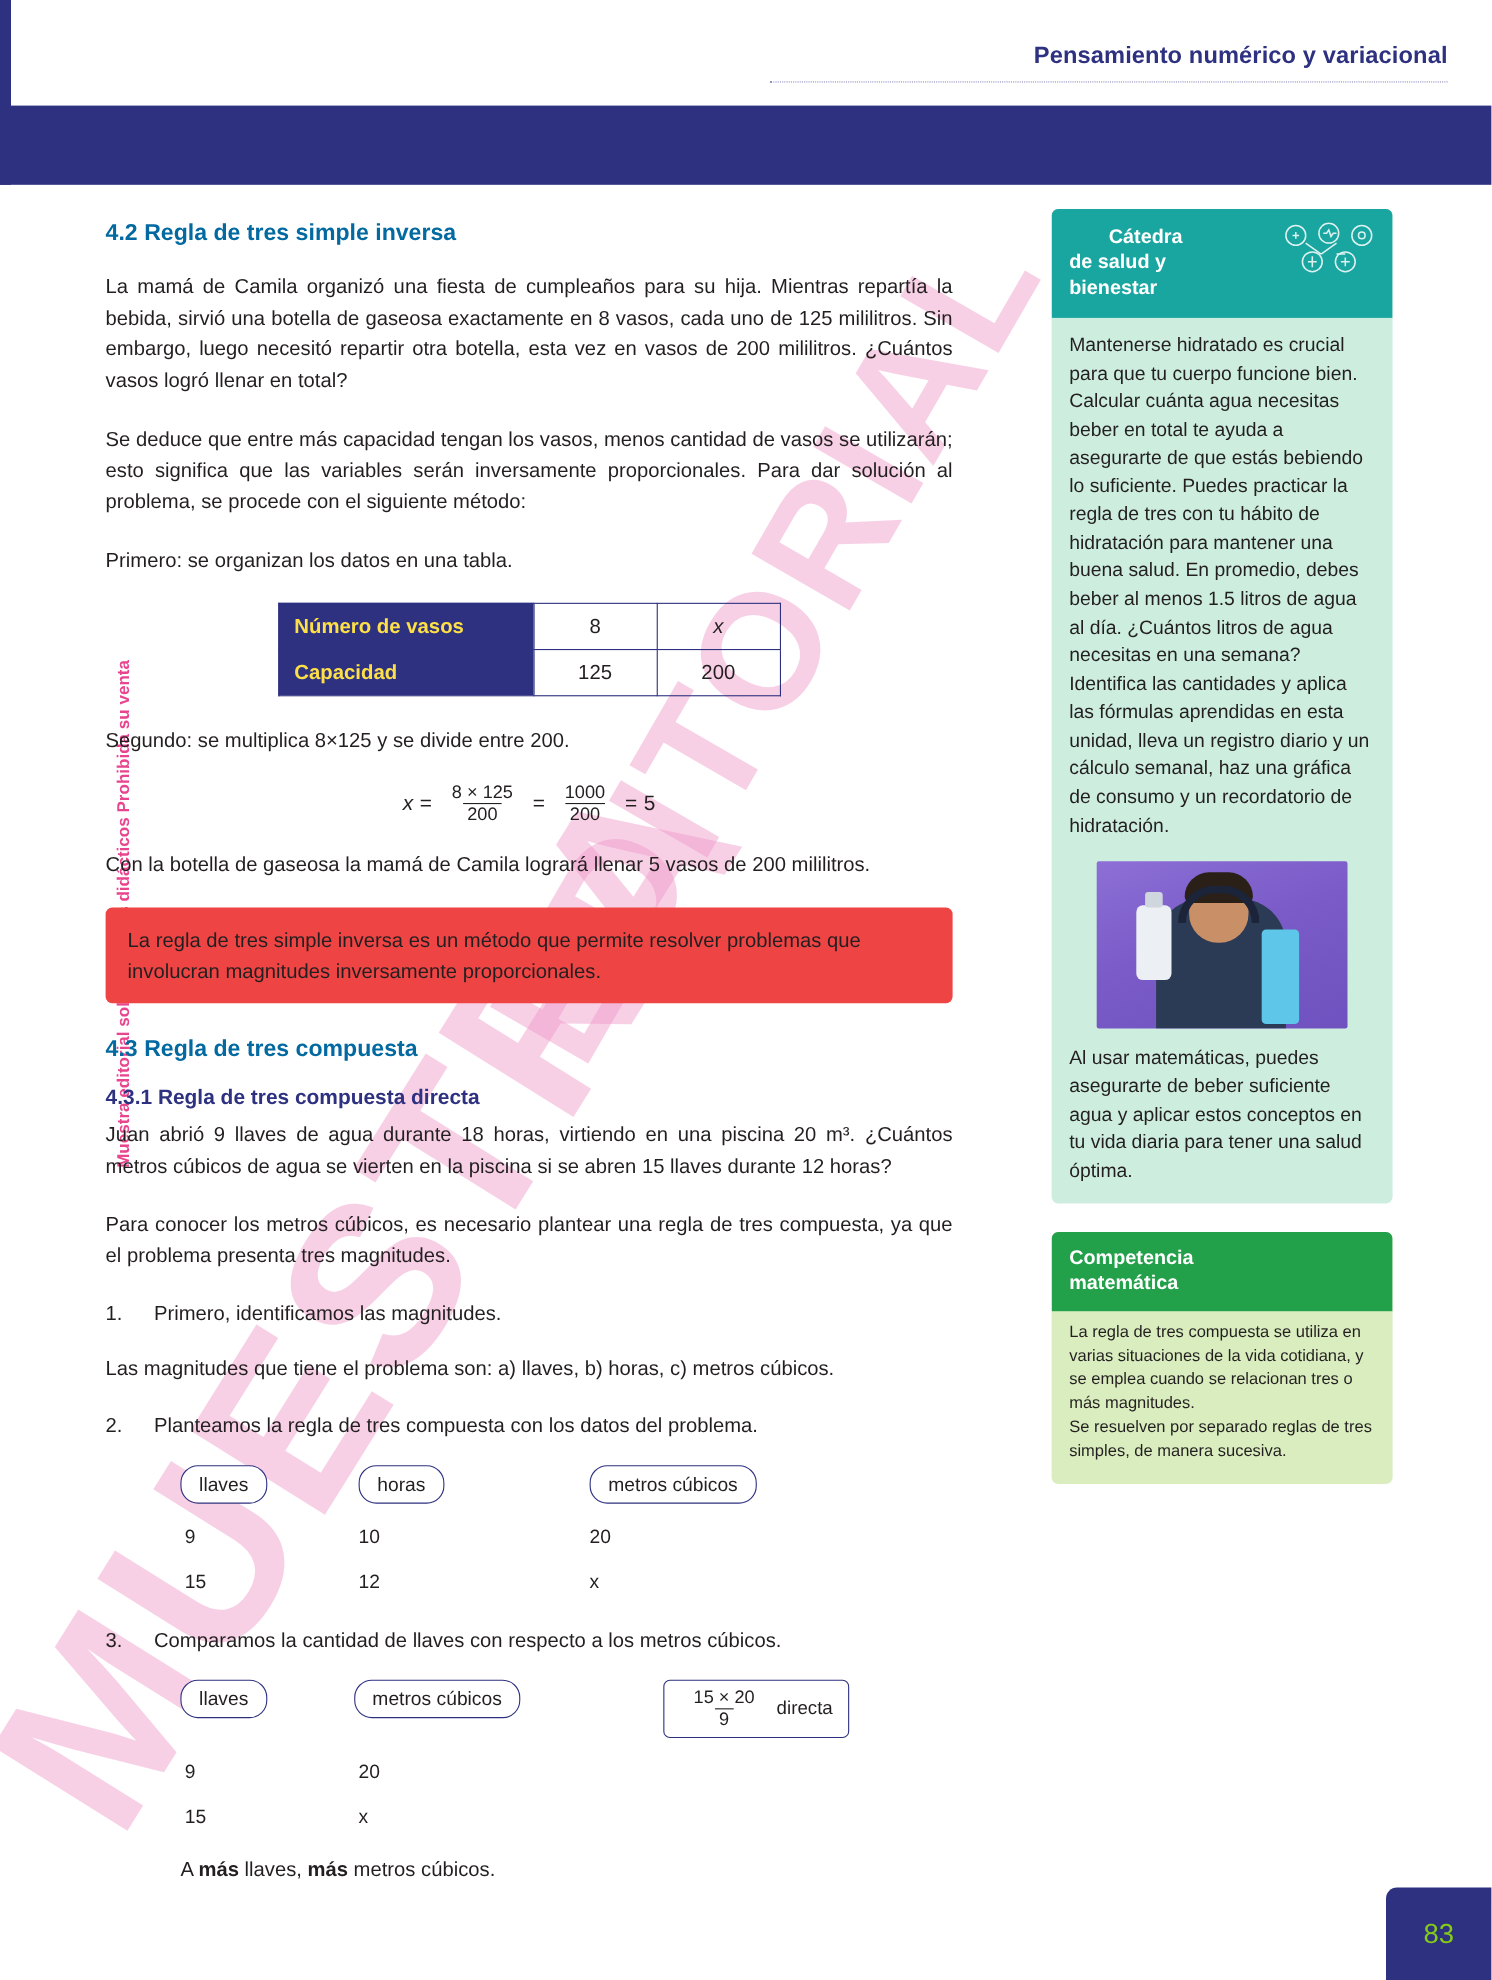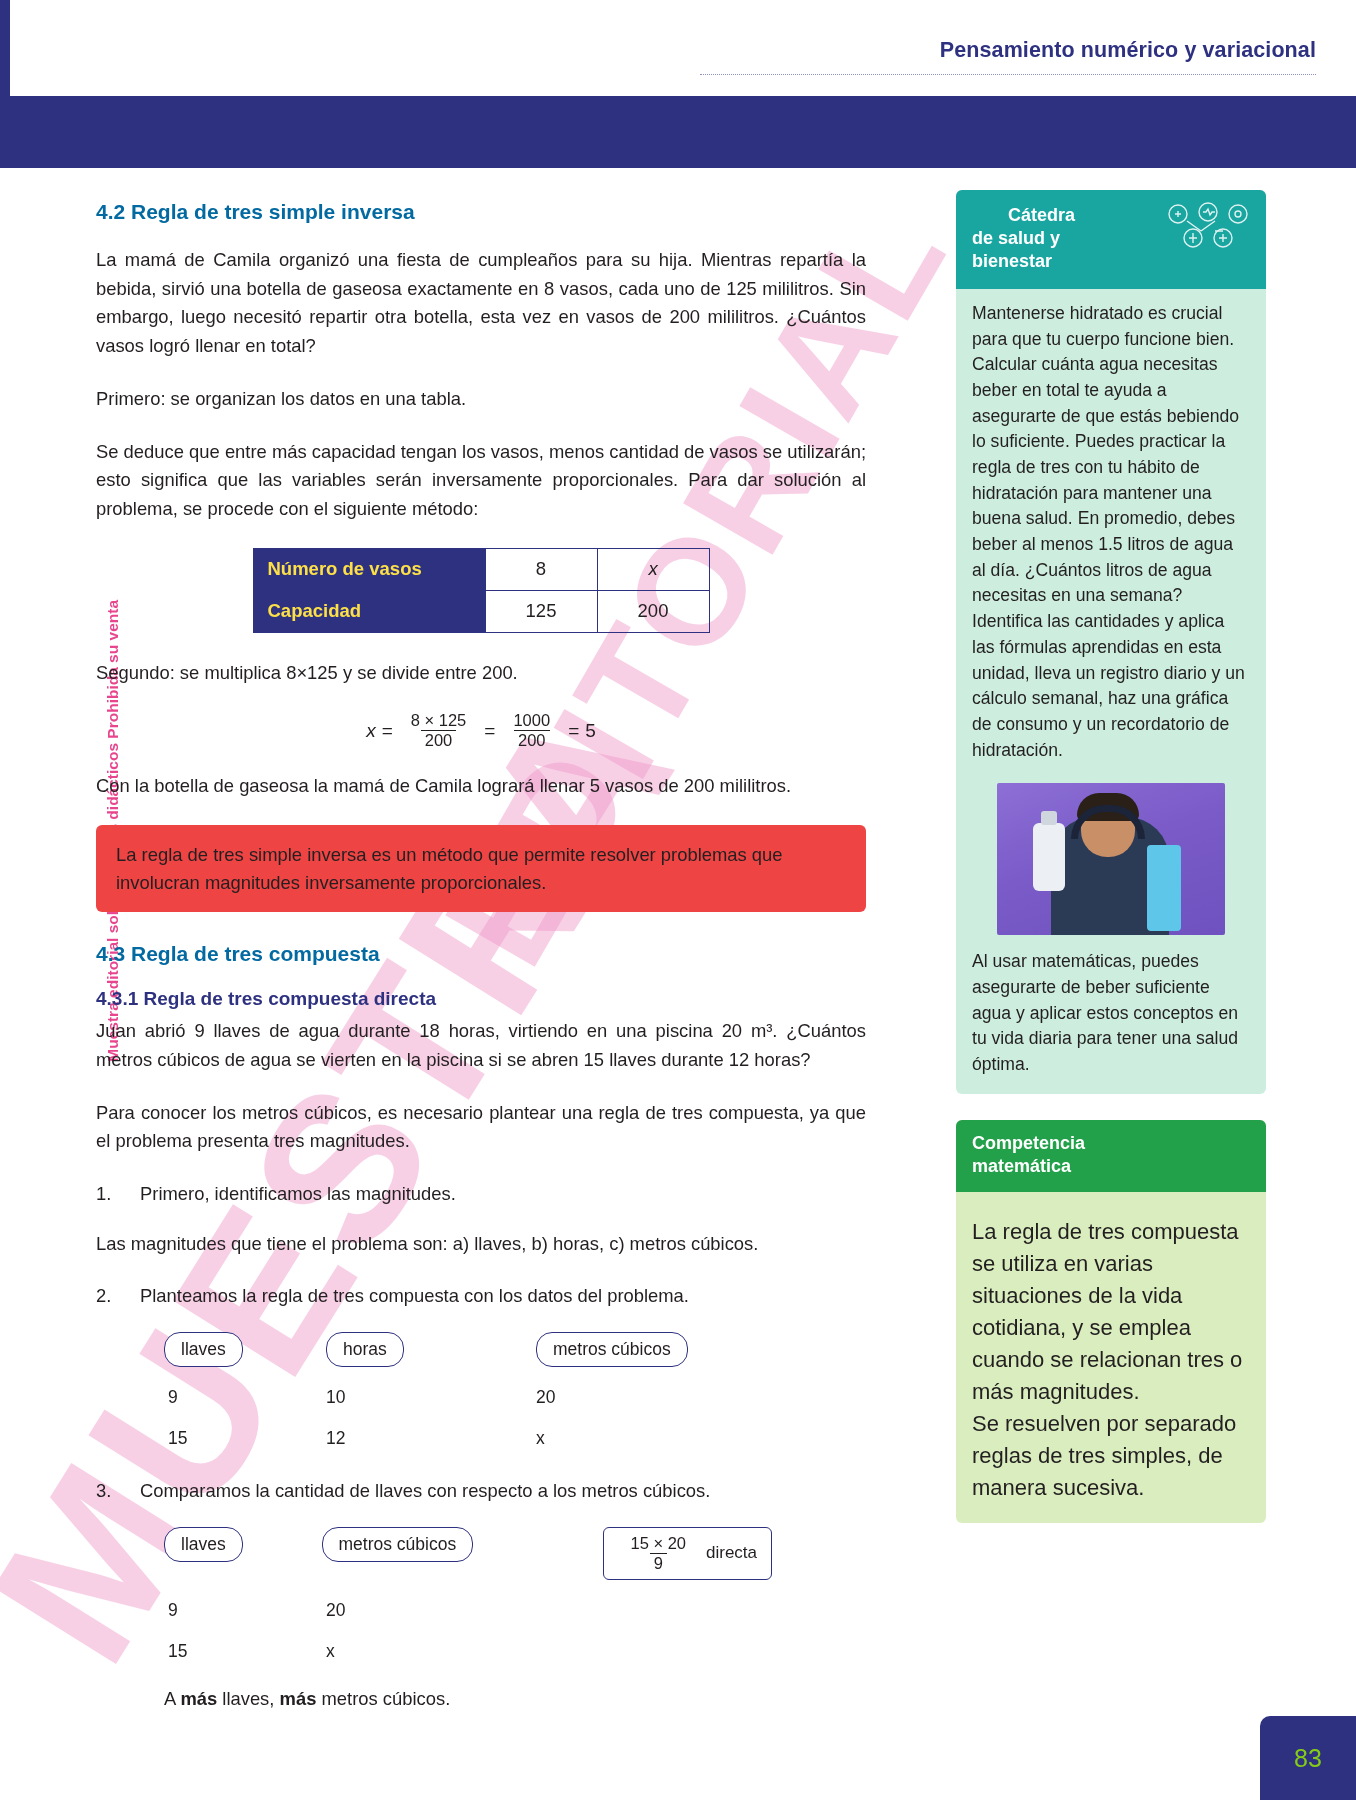--- a/index.html
+++ b/index.html
@@ -182,21 +182,21 @@
   .card-teal .cap {
     padding:4px 16px 16px 16px; font-size:17.6px; line-height:1.46;
   }
 
   .card-green { border-radius:6px; overflow:hidden; background:#d9edbe; }
   .card-green .hd {
     background:#22a04a; color:#fff; font-weight:bold; font-size:18px;
     line-height:1.28; padding:12px 16px 14px 16px;
   }
   .card-green .bd {
-    padding:24px 16px 18px 16px; font-size:22px; line-height:1.46;
+    padding:8px 16px 18px 16px; font-size:15px; line-height:1.46;
   }
 
   
   .pagenum {
     position:absolute; right:0; bottom:0; width:96px; height:84px;
     background:#2e3180; color:#84cc16; border-radius:10px 0 0 0;
     font-size:25px; display:flex; align-items:center; justify-content:center;
   }
 
   
@@ -238,22 +238,22 @@
   <div class="vtext">Muestra editorial solo para fines didácticos  Prohibida su venta</div>
 
   <div class="wm wm1">MUESTRA</div>
   <div class="wm wm2">EDITORIAL</div>
 
   <div class="main">
 
     <h2 class="section-title">4.2 Regla de tres simple inversa</h2>
 
     <p class="body">La mamá de Camila organizó una fiesta de cumpleaños para su hija. Mientras repartía la bebida, sirvió una botella de gaseosa exactamente en 8 vasos, cada uno de 125 mililitros. Sin embargo, luego necesitó repartir otra botella, esta vez en vasos de 200 mililitros. ¿Cuántos vasos logró llenar en total?</p>
+    <p class="body">Se deduce que entre más capacidad tengan los vasos, menos cantidad de vasos se utilizarán; esto significa que las variables serán inversamente proporcionales. Para dar solución al problema, se procede con el siguiente método:</p>
     <p class="body nojust">Primero: se organizan los datos en una tabla.</p>
-    <p class="body">Se deduce que entre más capacidad tengan los vasos, menos cantidad de vasos se utilizarán; esto significa que las variables serán inversamente proporcionales. Para dar solución al problema, se procede con el siguiente método:</p>
 
     <div class="tbl-wrap">
       <table class="data">
         <tbody>
             <tr>
           <td class="lbl">Número de vasos</td>
           <td class="val">8</td>
           <td class="val ital">x</td>
         </tr>
         <tr>

